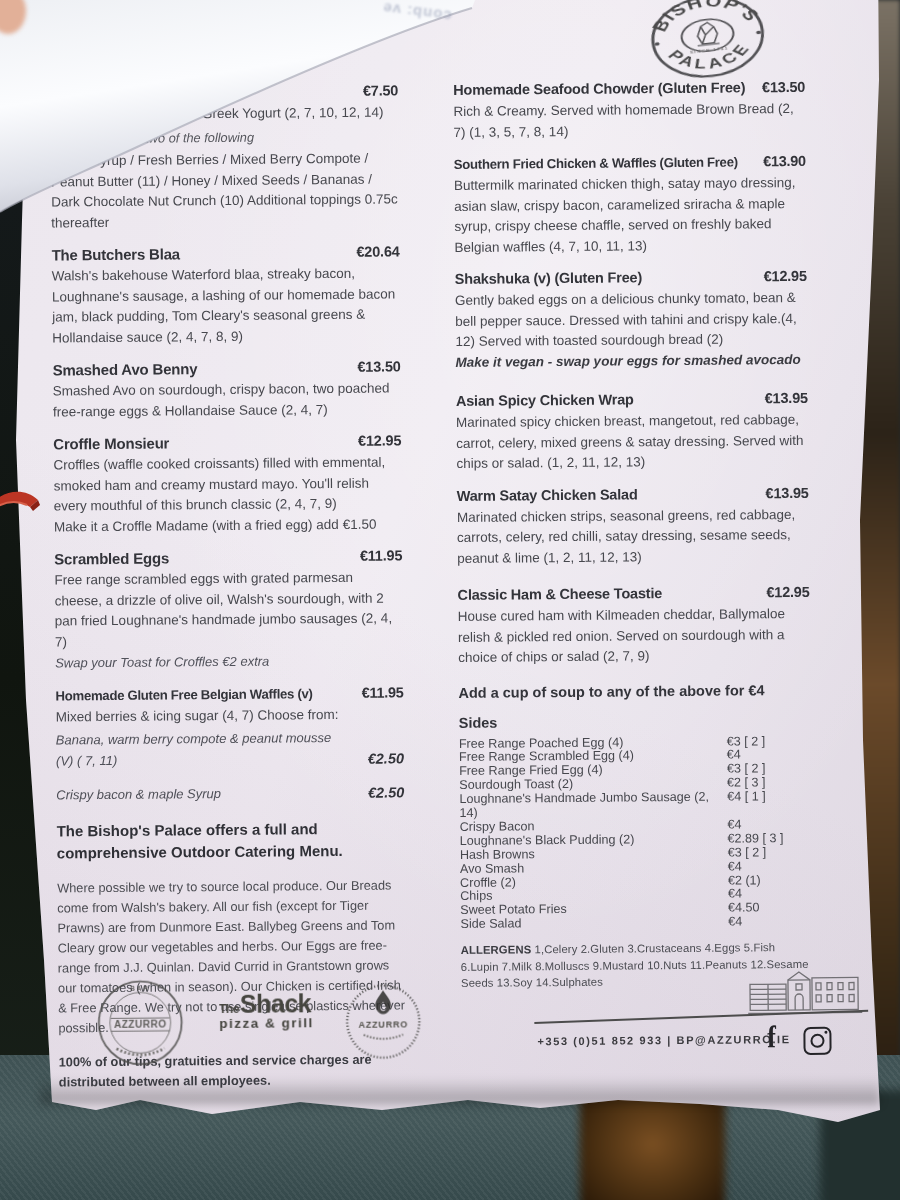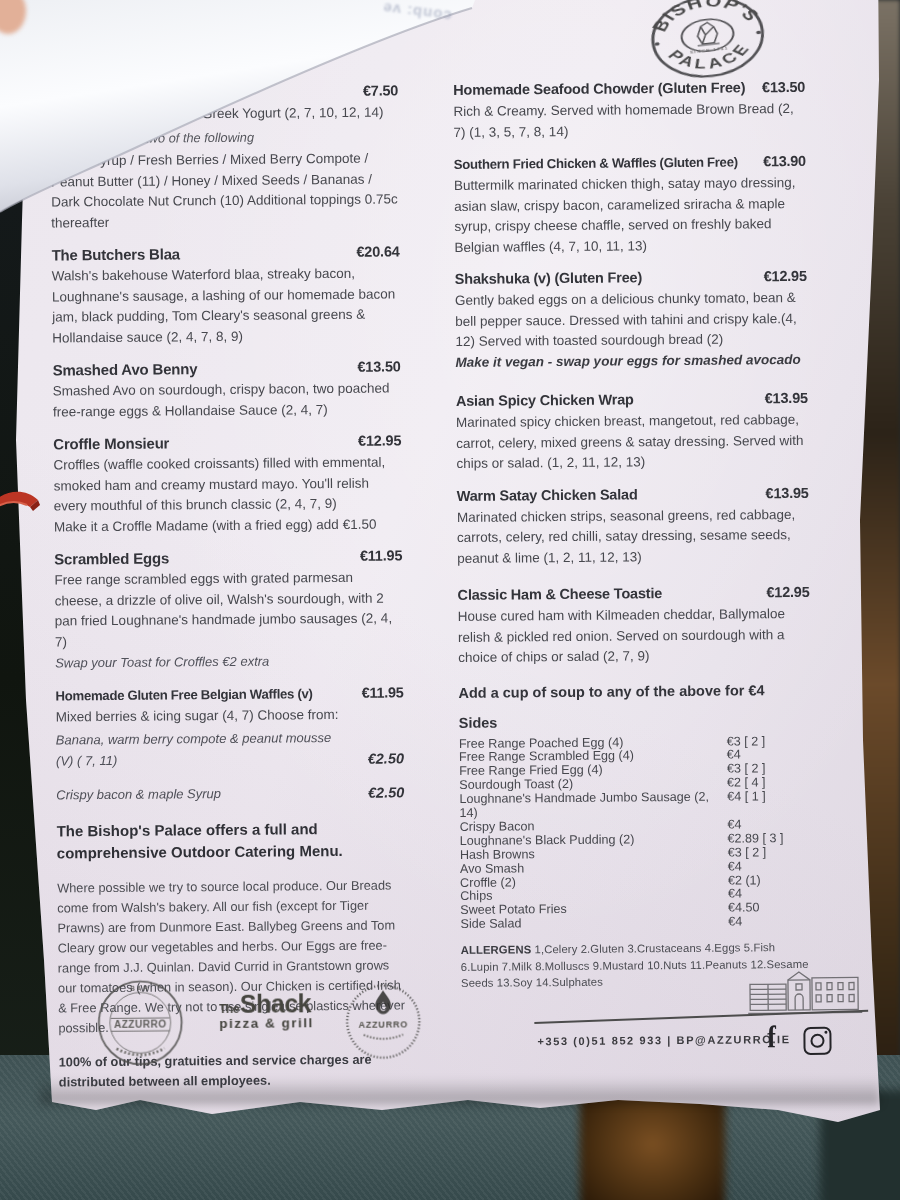--- a/index.html
+++ b/index.html
@@ -256,21 +256,21 @@
         <div class="srow">
             <span class="slabel">Free Range Scrambled Egg (4)</span>
             <span class="sprice">€4</span>
           </div>
         <div class="srow">
             <span class="slabel">Free Range Fried Egg (4)</span>
             <span class="sprice">€3 [ 2 ]</span>
           </div>
         <div class="srow">
             <span class="slabel">Sourdough Toast (2)</span>
-            <span class="sprice">€2 [ 4 ]</span>
+            <span class="sprice">€2 [ 3 ]</span>
           </div>
         <div class="srow">
             <span class="slabel">Loughnane's Handmade Jumbo Sausage (2, 14)</span>
             <span class="sprice">€4 [ 1 ]</span>
           </div>
         <div class="srow">
             <span class="slabel">Crispy Bacon</span>
             <span class="sprice">€4</span>
           </div>
         <div class="srow">

